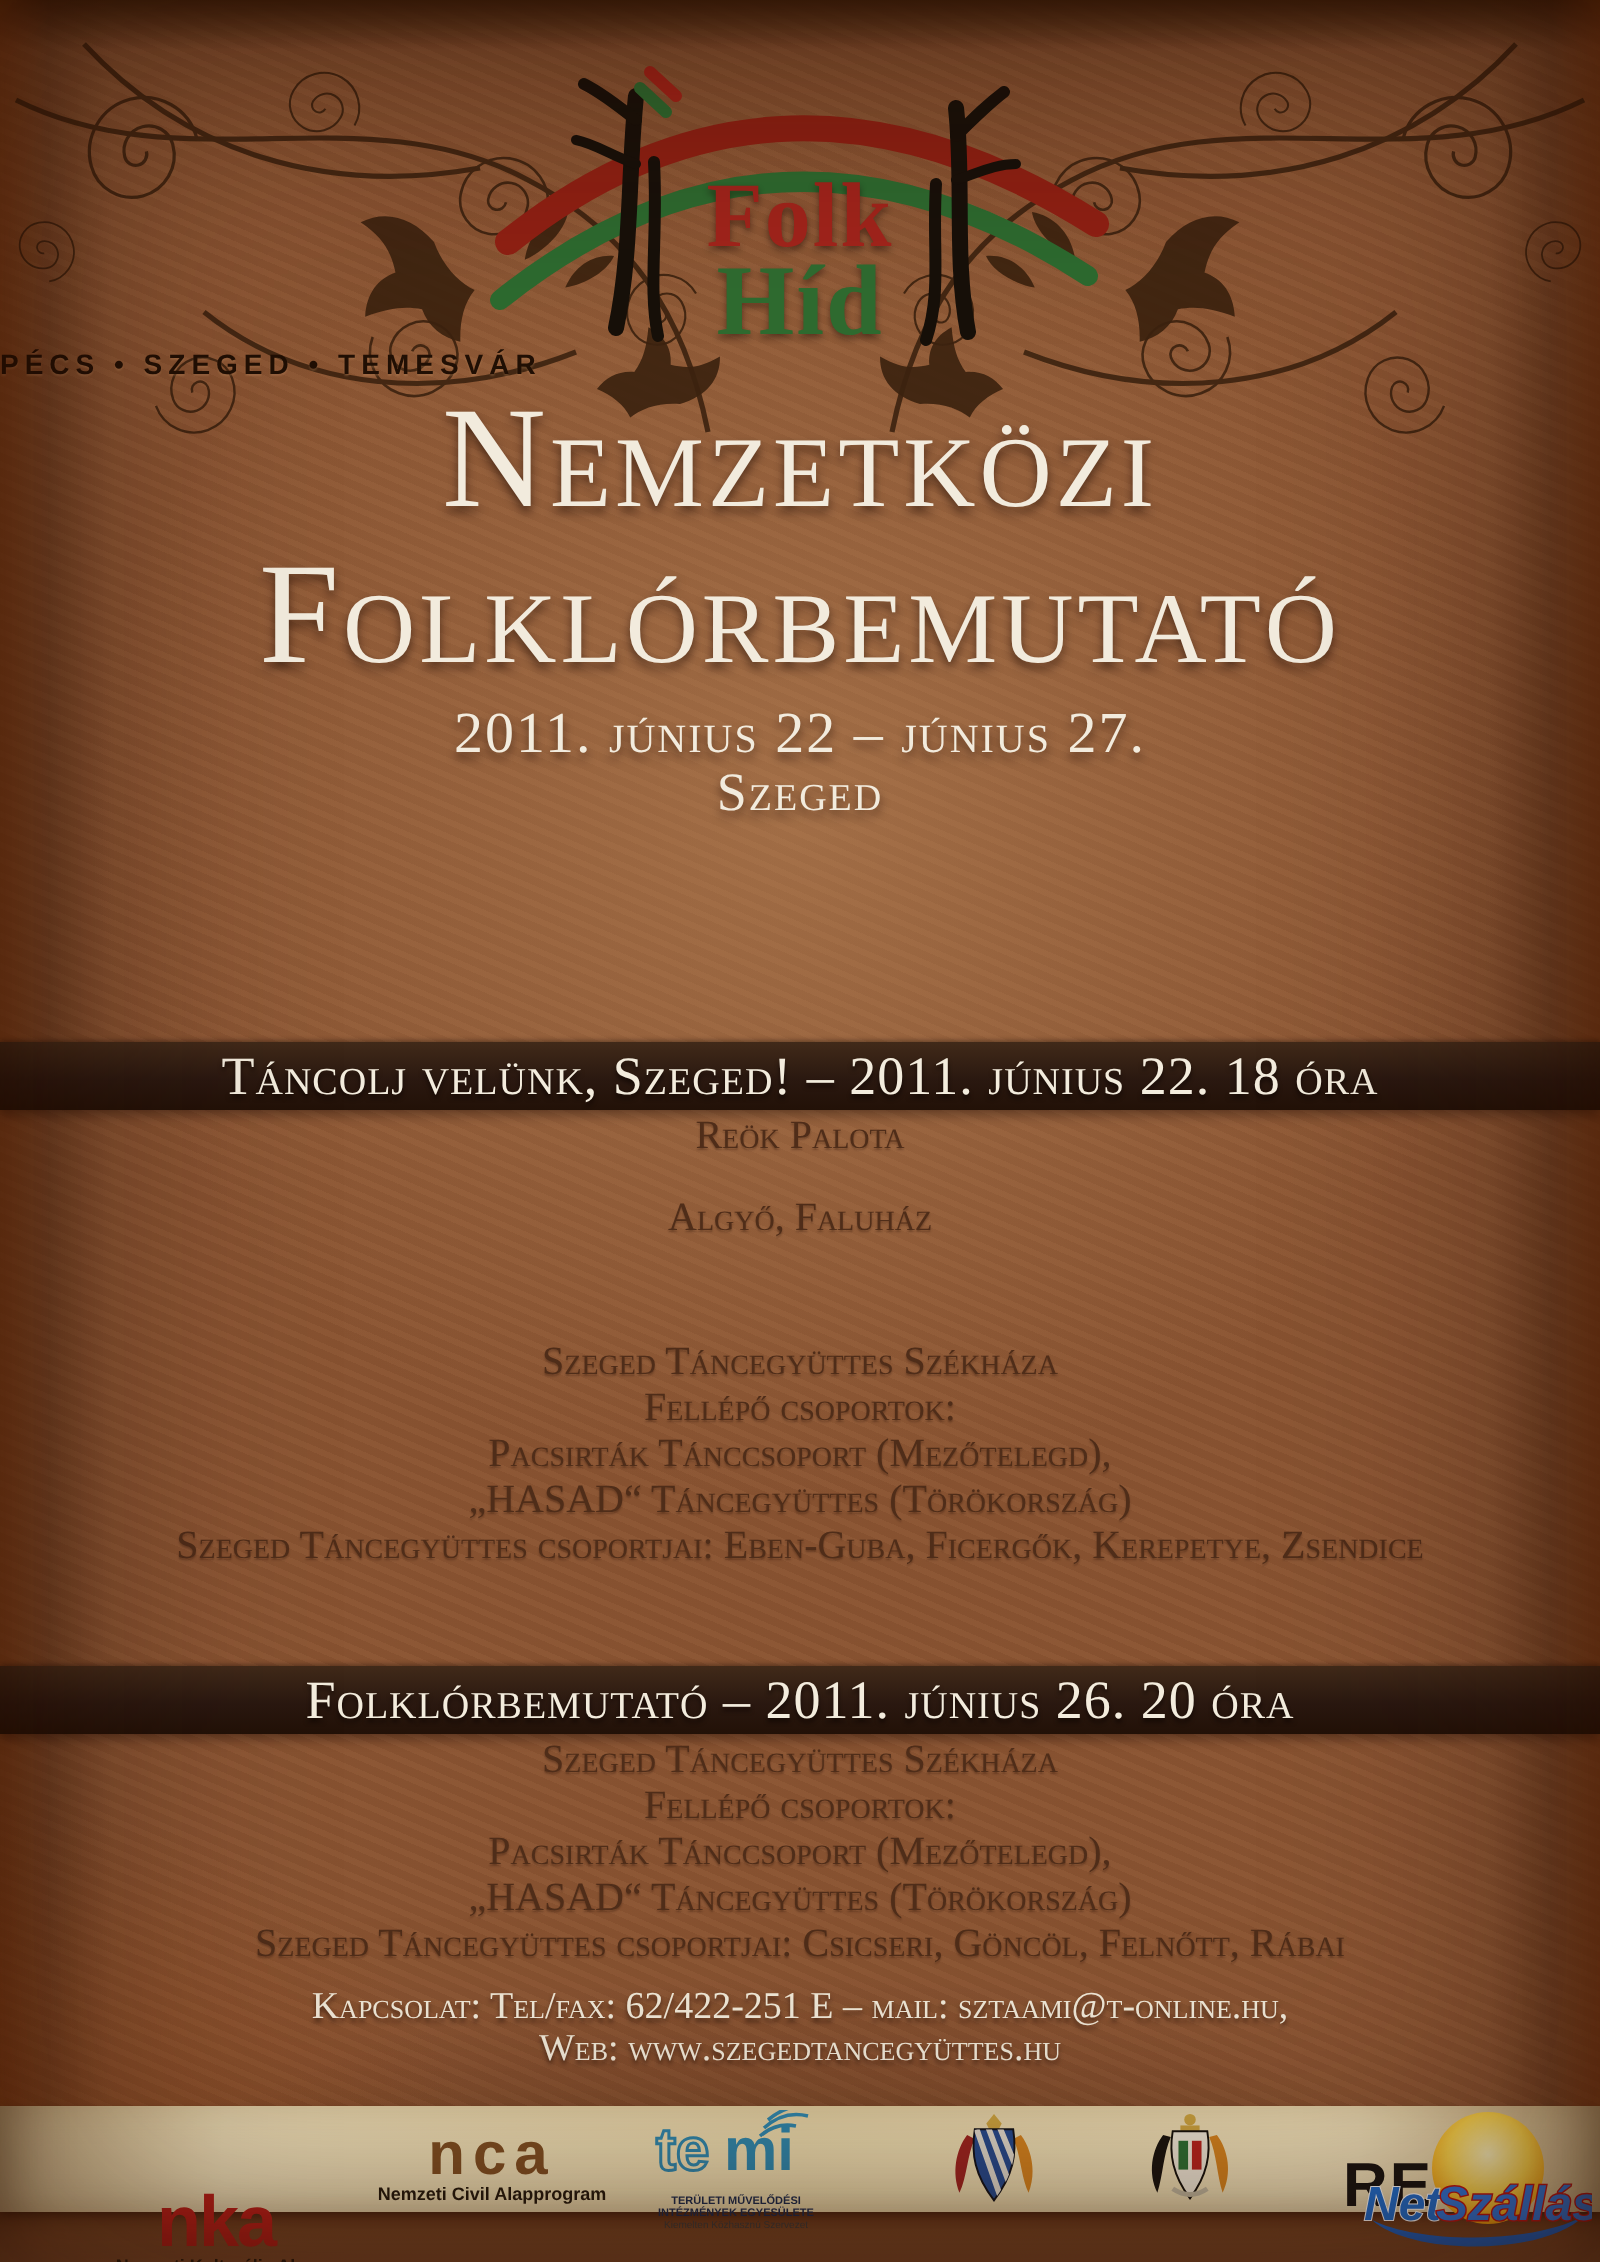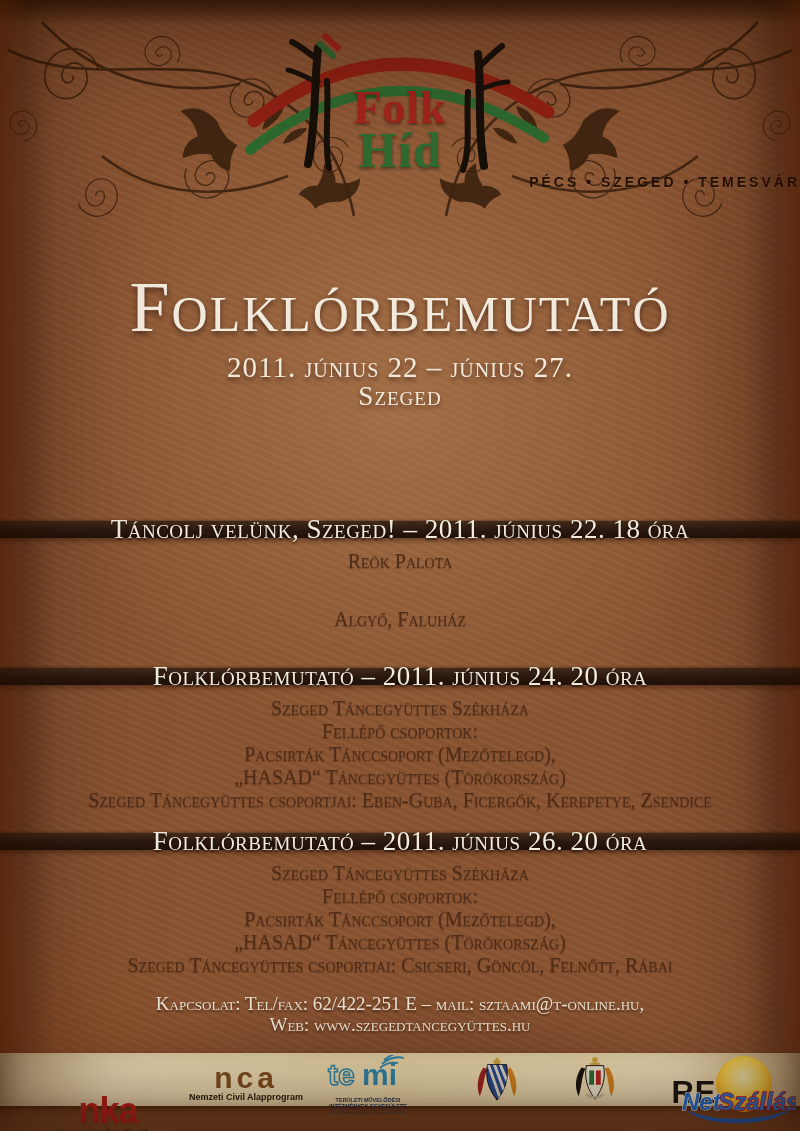--- a/index.html
+++ b/index.html
@@ -19,39 +19,39 @@
   .corner-left{left:2px;}
   .corner-right{right:2px;transform:scaleX(-1);}
   
   .logo-art{position:absolute;left:230px;top:26px;z-index:2;}
   .logo-folk{position:absolute;left:0;right:0;top:86px;z-index:3;text-align:center;
     font-weight:bold;font-size:46px;line-height:44px;color:var(--folk-red,#a1241b);
     text-shadow:0 2px 3px rgba(20,5,0,.45);letter-spacing:1px;}
   .logo-hid{position:absolute;left:0;right:0;top:126px;z-index:3;text-align:center;
     font-weight:bold;font-size:50px;line-height:48px;color:var(--hid-green,#2f6b30);
     text-shadow:0 2px 3px rgba(20,5,0,.45);letter-spacing:1px;}
-  .logo-cities{position:absolute;left:0;right:0;top:174px;z-index:3;text-align:right;
+  .logo-cities{position:absolute;left:0;right:0;top:174px;z-index:3;text-align:left;
     font-family:"Liberation Sans",sans-serif;font-weight:bold;font-size:14px;
     letter-spacing:3px;color:#200f04;text-shadow:0 1px 1px rgba(210,160,110,.25);}
   .title-line{position:absolute;left:0;right:0;text-align:center;z-index:2;
     font-variant:small-caps;color:var(--title-cream,#f2ebdd);
     text-shadow:0 3px 5px rgba(25,8,0,.55);}
   .title-1{top:192px;font-size:72px;line-height:74px;letter-spacing:2px;}
   .title-2{top:270px;font-size:72px;line-height:74px;letter-spacing:2px;}
   .date-line{top:352px;font-size:29px;line-height:31px;letter-spacing:1px;}
   .city-line{top:382px;font-size:27px;line-height:29px;letter-spacing:1px;}
   .programs-heading{top:444px;font-size:47px;line-height:52px;letter-spacing:2px;}
   
   .program{position:absolute;left:0;right:0;z-index:2;}
-  .bar{height:17px;display:flex;align-items:center;justify-content:center;
+  .bar{height:34px;display:flex;align-items:center;justify-content:center;
     background:linear-gradient(#412a19, #2a1810 55%, #221107);
     box-shadow:0 3px 5px rgba(20,6,0,.35), 0 -1px 2px rgba(20,6,0,.3);}
   .bar-title{font-variant:small-caps;font-size:27px;color:#f3ecdd;letter-spacing:.5px;
     text-shadow:0 2px 2px rgba(10,3,0,.6);white-space:nowrap;}
-  .details{padding-top:12px;text-align:center;}
+  .details{padding-top:2px;text-align:center;}
   .detail-line{font-variant:small-caps;font-size:20px;line-height:23px;
     color:var(--detail-brown,#4f2d19);text-shadow:0 1px 1px rgba(30,10,0,.3);white-space:nowrap;}
   .p1{top:521px;} .p2{top:596px;} .p3{top:668px;} .p4{top:833px;}
   
   .contact{position:absolute;left:0;right:0;top:993px;z-index:2;text-align:center;}
   .contact-line{font-variant:small-caps;font-size:19px;line-height:21px;color:#efe7d6;
     text-shadow:0 2px 2px rgba(20,6,0,.5);}
   
   .band{position:absolute;left:0;right:0;top:1053px;height:53px;z-index:3;
     background:linear-gradient(90deg,#dcc697,#efe1ba 14%,#e9d9ac 50%,#efe1ba 85%,#d9c292);
@@ -145,43 +145,41 @@
         <path d="M238,66 C236,98 241,120 233,144" stroke-width="6"></path>
         <path d="M248,42 C258,32 264,26 272,20" stroke-width="6"></path>
         <path d="M248,64 C260,60 268,56 278,56" stroke-width="5"></path>
       </g>
     </svg>
     <div class="logo-folk">Folk</div>
     <div class="logo-hid">Híd</div>
     <div class="logo-cities">PÉCS • SZEGED • TEMESVÁR</div>
   </div>
 
+  <div class="title-line title-1">Nemzetközi</div>
   <div class="title-line title-2">Folklórbemutató</div>
   <div class="title-line date-line">2011. június 22 – június 27.</div>
   <div class="title-line city-line">Szeged</div>
 
   <div class="program p1">
     <div class="bar">
       <span class="bar-title">Táncolj velünk, Szeged! – 2011. június 22. 18 óra</span>
     </div>
     <div class="details">
       <div class="detail-line">Reök Palota</div>
     </div>
   </div>
 
   <div class="program p2">
     <div class="details">
       <div class="detail-line">Algyő, Faluház</div>
     </div>
   </div>
 
   <div class="program p3">
-    <div class="bar">
-      <span class="bar-title">Folklórbemutató – 2011. június 24. 20 óra</span>
-    </div>
     <div class="details">
       <div class="detail-line">Szeged Táncegyüttes Székháza</div>
       <div class="detail-line">Fellépő csoportok:</div>
       <div class="detail-line">Pacsirták Tánccsoport (Mezőtelegd),</div>
       <div class="detail-line">„HASAD“ Táncegyüttes (Törökország)</div>
       <div class="detail-line">Szeged Táncegyüttes csoportjai: Eben-Guba, Ficergők, Kerepetye, Zsendice</div>
     </div>
   </div>
 
   <div class="program p4">

